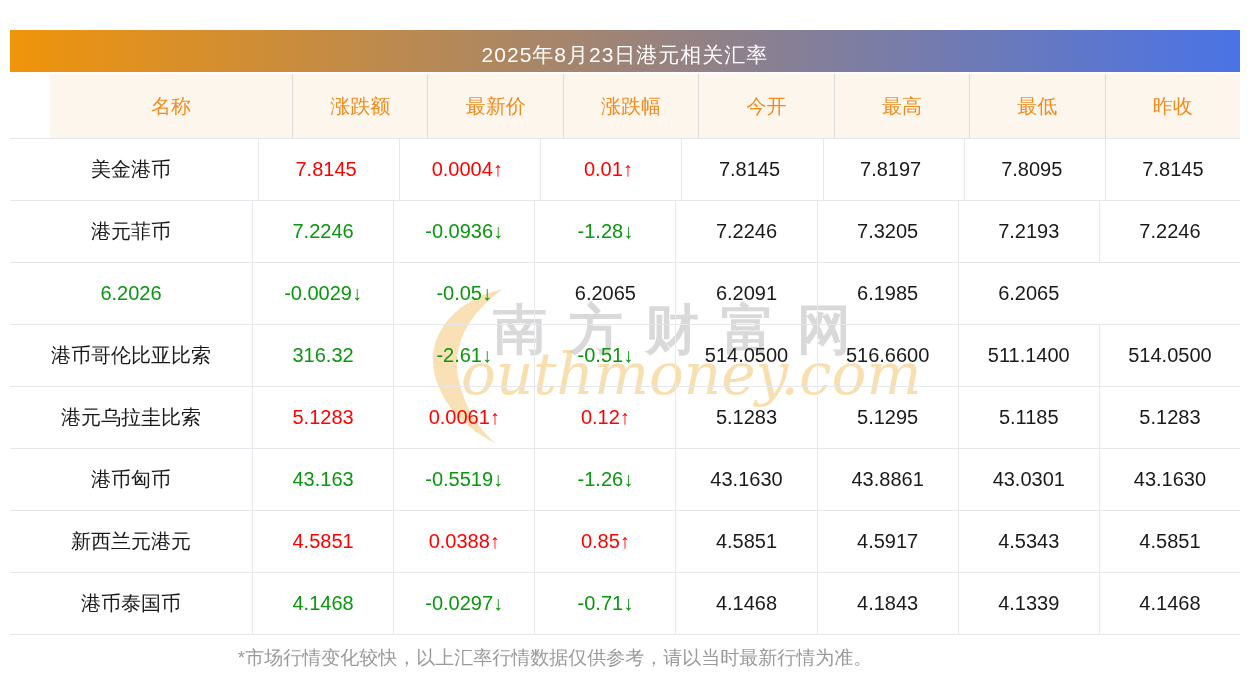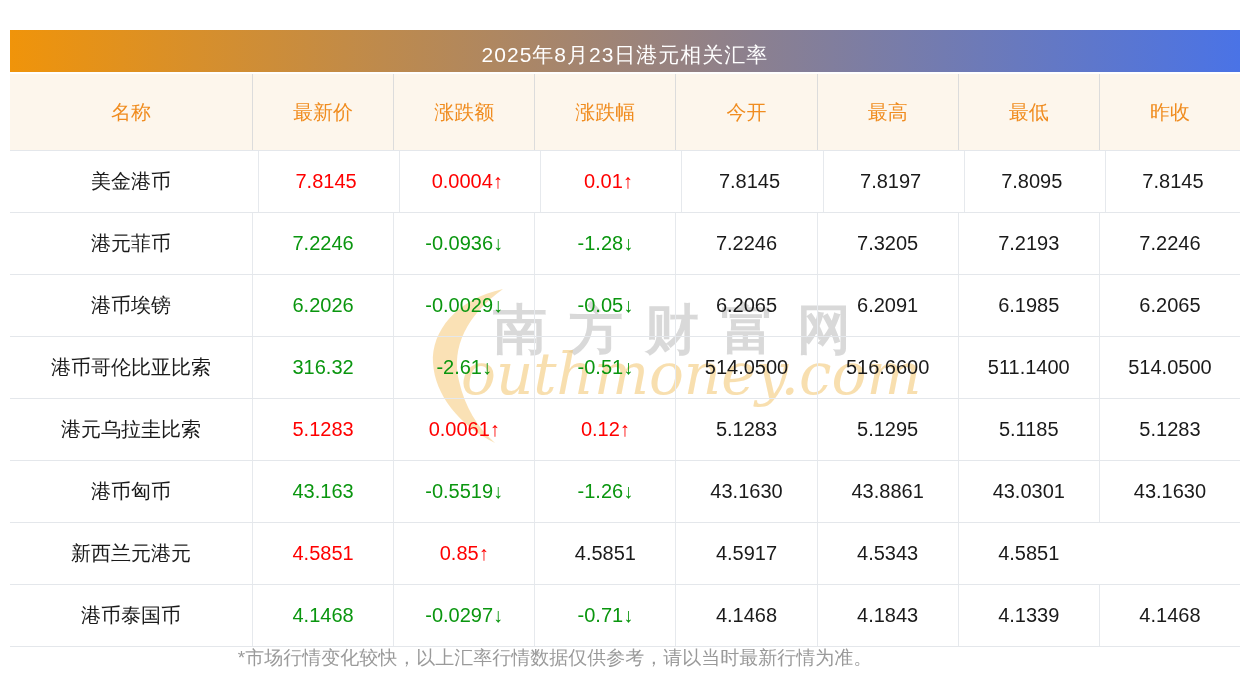--- a/index.html
+++ b/index.html
@@ -15,21 +15,21 @@
     height:42px;line-height:50px;text-align:center;
     background:linear-gradient(90deg,#f0940a 0%,#4a73e6 100%);
     color:#ffffff;font-size:21px;letter-spacing:1px;
     margin-bottom:2px;
   }
   .grid-row{
     display:grid;
     grid-template-columns:242px repeat(7,1fr);
   }
   .header-row{
-    background:#fdf6ec;height:76px;
+    background:#fdf6ec;height:64px;margin-left:40px;
   }
   .header-row .th{
     display:flex;align-items:center;justify-content:center;
     color:#f08c1f;font-size:20px;
     border-left:1px solid #dcdcdc;
   }
   .header-row .th:first-child{border-left:none;}
   .table-body{position:relative;z-index:2;}
   .tr{
     background:transparent;height:61px;
@@ -68,22 +68,22 @@
 </style>
 </head>
 <body>
 
 <div class="table-wrap">
 
   <div class="title-bar">2025年8月23日港元相关汇率</div>
 
   <div class="grid-row header-row">
       <div class="th">名称</div>
+      <div class="th">涨跌额</div>
       <div class="th">最新价</div>
-      <div class="th">涨跌额</div>
       <div class="th">涨跌幅</div>
       <div class="th">今开</div>
       <div class="th">最高</div>
       <div class="th">最低</div>
       <div class="th">昨收</div>
     </div>
 
   <div class="watermark">
     <svg class="wm-swoosh" viewBox="0 0 100 162" xmlns="http://www.w3.org/2000/svg">
       <path d="M78,4 C42,30 26,62 34,96 C40,122 52,142 70,158
@@ -108,21 +108,20 @@
         <div class="td">港元菲币</div>
         <div class="td down">7.2246</div>
         <div class="td down">-0.0936↓</div>
         <div class="td down">-1.28↓</div>
         <div class="td">7.2246</div>
         <div class="td">7.3205</div>
         <div class="td">7.2193</div>
         <div class="td">7.2246</div>
       </div>
       <div class="grid-row tr">
-        <div class="td">港币埃镑</div>
         <div class="td down">6.2026</div>
         <div class="td down">-0.0029↓</div>
         <div class="td down">-0.05↓</div>
         <div class="td">6.2065</div>
         <div class="td">6.2091</div>
         <div class="td">6.1985</div>
         <div class="td">6.2065</div>
       </div>
       <div class="grid-row tr">
         <div class="td">港币哥伦比亚比索</div>
@@ -150,20 +149,21 @@
         <div class="td down">-0.5519↓</div>
         <div class="td down">-1.26↓</div>
         <div class="td">43.1630</div>
         <div class="td">43.8861</div>
         <div class="td">43.0301</div>
         <div class="td">43.1630</div>
       </div>
       <div class="grid-row tr">
         <div class="td">新西兰元港元</div>
         <div class="td up">4.5851</div>
+        <div class="td up">0.0388↑</div>
         <div class="td up">0.85↑</div>
         <div class="td">4.5851</div>
         <div class="td">4.5917</div>
         <div class="td">4.5343</div>
         <div class="td">4.5851</div>
       </div>
       <div class="grid-row tr">
         <div class="td">港币泰国币</div>
         <div class="td down">4.1468</div>
         <div class="td down">-0.0297↓</div>

